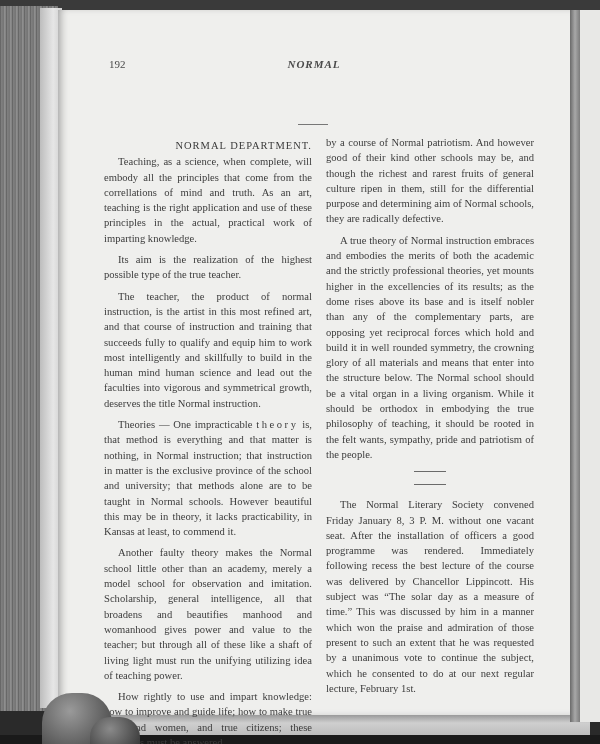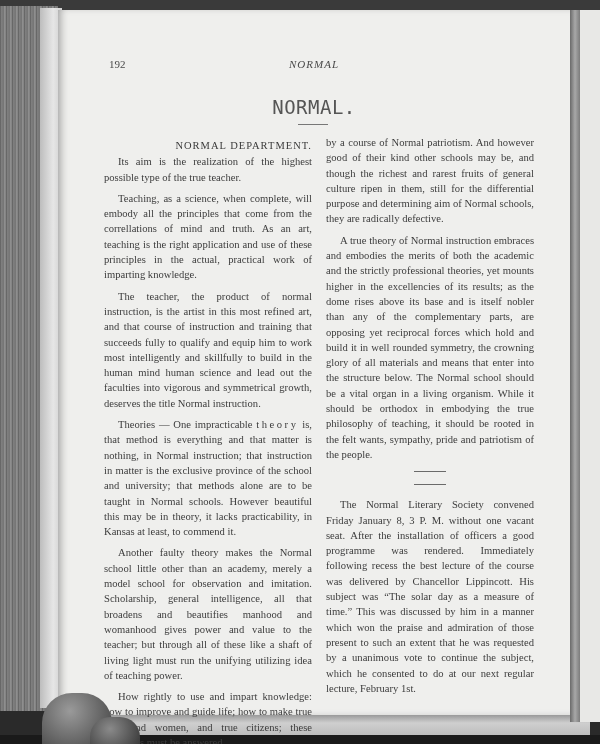--- a/index.html
+++ b/index.html
@@ -46,21 +46,21 @@
     background: radial-gradient(ellipse at 40% 30%, #9a9a9a, #555 70%, #333);
   }
   .thumb2 {
     position: absolute; left: 90px; top: 717px; width: 50px; height: 40px;
     border-radius: 20px 20px 8px 8px;
     background: radial-gradient(ellipse at 40% 30%, #8a8a8a, #444 70%, #2a2a2a);
   }
 
   .running-head { position: absolute; top: 48px; left: 0; width: 512px; height: 16px; color: #4a4a4a; }
   .page-number { position: absolute; left: 51px; top: 0; font-size: 11px; font-family: "Liberation Serif", serif; }
-  .running-title { position: absolute; left: 0; width: 512px; text-align: center; font-size: 11px; font-style: italic; font-weight: normal; letter-spacing: 1px; font-family: "Liberation Serif", serif; }
+  .running-title { position: absolute; left: 0; width: 512px; text-align: center; font-size: 11px; font-style: italic; font-weight: bold; letter-spacing: 1px; font-family: "Liberation Serif", serif; }
 
   .masthead { position: absolute; top: 86px; left: 0; width: 512px; text-align: center;
     font-family: "DejaVu Sans Mono", monospace; font-size: 19px; color: #555; letter-spacing: 0.5px; }
   .masthead-rule { position: absolute; top: 114px; left: 240px; width: 30px; height: 1px; background: #777; }
 
   .column { position: absolute; top: 125px; width: 208px; color: #3c3c3c;
     font-family: "Liberation Serif", serif; font-size: 10.6px; line-height: 15.3px; }
   .col-left { left: 46px; }
   .col-right { left: 268px; }
   .section-heading { text-align: right; font-size: 10.5px; letter-spacing: 1px; margin: 3px 0 1px 0; color: #3a3a3a; }
@@ -79,27 +79,26 @@
 <div class="bottom-shadow"></div>
 <div class="right-rail"></div>
 <div class="right-page"></div>
 
 <div class="page">
   <div class="running-head">
     <span class="page-number">192</span>
     <span class="running-title">NORMAL</span>
   </div>
 
-  <div class="masthead">NORMAL.</div>
   <div class="masthead-rule"></div>
 
   <div class="column col-left">
     <div class="section-heading">NORMAL DEPARTMENT.</div>
+    <p class="para">Teaching, as a science, when complete, will embody all the principles that come from the correllations of mind and truth. As an art, teaching is the right application and use of these principles in the actual, practical work of imparting knowledge.</p>
     <p class="para">Its aim is the realization of the highest possible type of the true teacher.</p>
-    <p class="para">Teaching, as a science, when complete, will embody all the principles that come from the correllations of mind and truth. As an art, teaching is the right application and use of these principles in the actual, practical work of imparting knowledge.</p>
     <p class="para">The teacher, the product of normal instruction, is the artist in this most refined art, and that course of instruction and training that succeeds fully to qualify and equip him to work most intelligently and skillfully to build in the human mind human science and lead out the faculties into vigorous and symmetrical growth, deserves the title Normal instruction.</p>
     <p class="para"><span>Theories — One impracticable </span><span class="spaced">theory</span><span> is, that method is everything and that matter is nothing, in Normal instruction; that instruction in matter is the exclusive province of the school and university; that methods alone are to be taught in Normal schools. However beautiful this may be in theory, it lacks practicability, in Kansas at least, to commend it.</span></p>
     <p class="para">Another faulty theory makes the Normal school little other than an academy, merely a model school for observation and imitation. Scholarship, general intelligence, all that broadens and beautifies manhood and womanhood gives power and value to the teacher; but through all of these like a shaft of living light must run the unifying utilizing idea of teaching power.</p>
     <p class="para">How rightly to use and impart knowledge: how to improve and guide life; how to make true men and women, and true citizens; these questions must be answered</p>
   </div>
 
   <div class="column col-right">
     <p class="para cont">by a course of Normal patriotism. And however good of their kind other schools may be, and though the richest and rarest fruits of general culture ripen in them, still for the differential purpose and determining aim of Normal schools, they are radically defective.</p>
     <p class="para">A true theory of Normal instruction embraces and embodies the merits of both the academic and the strictly professional theories, yet mounts higher in the excellencies of its results; as the dome rises above its base and is itself nobler than any of the complementary parts, are opposing yet reciprocal forces which hold and build it in well rounded symmetry, the crowning glory of all materials and means that enter into the structure below. The Normal school should be a vital organ in a living organism. While it should be orthodox in embodying the true philosophy of teaching, it should be rooted in the felt wants, sympathy, pride and patriotism of the people.</p>
     <div class="sep"></div>

